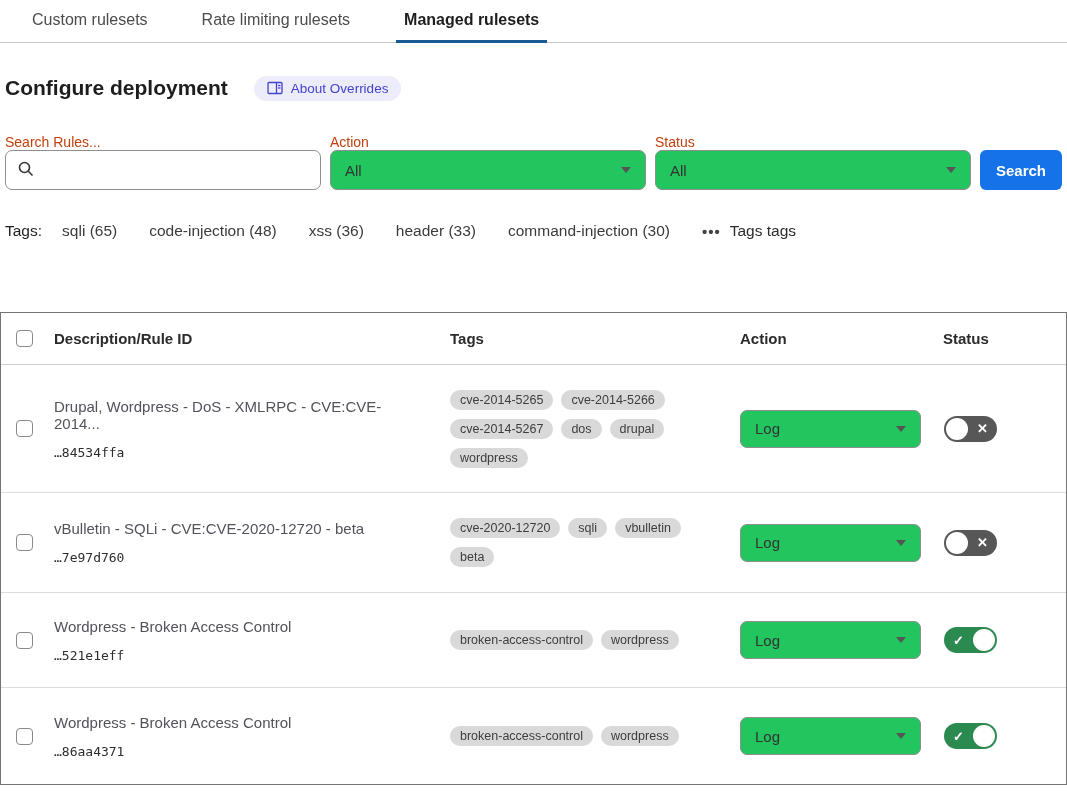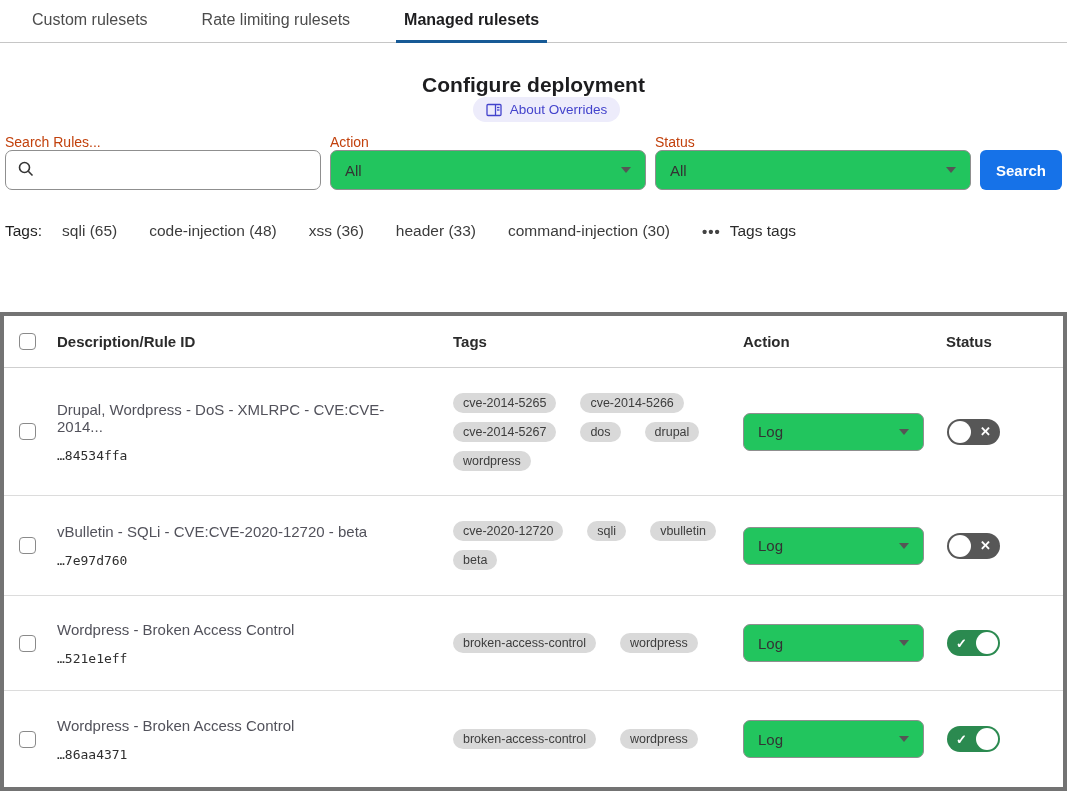--- a/index.html
+++ b/index.html
@@ -6,21 +6,21 @@
   html,body { width:1067px; height:795px; background:#fff; overflow:hidden;
     font-family:"Liberation Sans", sans-serif; color:#333; }
 
   
   .tabbar { display:flex; align-items:stretch; height:43px; border-bottom:1px solid #c6c6c6; padding-left:24px; }
   .tab { display:flex; align-items:center; padding:0 8px; margin-right:38px; font-size:16px;
     color:#4c4c4c; cursor:pointer; border-bottom:3px solid transparent; margin-bottom:-1px; }
   .tab.active { color:#1d1d1f; font-weight:bold; border-bottom-color:#175a96; }
 
   
-  .heading-row { display:flex; align-items:center; margin:30px 5px 0 5px; height:30px;flex-direction:column; }
+  .heading-row { display:flex; align-items:center; margin:30px 5px 0 5px; height:30px; }
   .page-title { font-size:21px; font-weight:bold; color:#1d1d1f; }
   .about-badge { display:inline-flex; align-items:center; gap:8px; margin-left:26px;
     background:#edecfb; color:#4343cc; border-radius:14px; padding:5px 13px; font-size:13.5px; cursor:pointer; }
   .about-badge svg { display:block; }
 
   
   .filters { display:flex; align-items:flex-end; margin:31px 5px 0 5px; gap:9px; }
   .field { display:flex; flex-direction:column; }
   .field-label { font-size:14px; color:#c2410c; }
   .search-box { position:relative; width:316px; }
@@ -36,32 +36,32 @@
     font-size:15px; font-family:"Liberation Sans",sans-serif; cursor:pointer;font-weight:bold; }
 
   
   .tagsbar { display:flex; align-items:center; margin:32px 5px 0 5px; gap:32px; font-size:15.5px; }
   .tagsbar-label { color:#1f1f1f; margin-right:-12px; }
   .tag-link { color:#3b3b3b; cursor:pointer; }
   .more-tags { display:flex; align-items:center; gap:9px; color:#2c2c2c; cursor:pointer; }
   .dots { font-weight:bold; letter-spacing:1px; color:#444; font-size:15px; }
 
   
-  .rules-table { margin-top:72px; border:4px solid #737373; }
+  .rules-table { margin-top:72px; border:1px solid #737373; }
   .trow { display:grid; grid-template-columns:45px 404px 290px 191px 1fr; align-items:center; }
   .thead { height:52px; border-bottom:1px solid #cfcfcf; font-weight:bold; font-size:15px; color:#2b2b2b; }
   .tbody-row { border-bottom:1px solid #dcdcdc; }
   .tbody-row:last-child { border-bottom:none; }
   .cell-check { padding-left:15px; }
   .checkbox { display:block; width:17px; height:17px; border:1.5px solid #8a8a8a; border-radius:4px;
     background:#fff; cursor:pointer; }
   .cell-desc { padding-left:8px; padding-right:24px; }
   .desc-title { font-size:15px; color:#52525b; margin-bottom:13px; }
   .rule-id { font-family:"DejaVu Sans Mono", monospace; font-size:13px; color:#2e2e2e; }
-  .cell-tags { display:flex; flex-wrap:wrap; gap:9px 24px; padding-right:16px; }
+  .cell-tags { display:flex; flex-wrap:wrap; gap:9px 8px; padding-right:16px; }
   .pill { background:#d9d9d9; color:#3d3d3d; border-radius:11px; padding:3px 10px; font-size:12.5px; white-space:nowrap; }
   .cell-action .select { width:181px; height:38px; }
   .cell-status { padding-left:13px; }
   .thead .cell-status { padding-left:12px; }
 
   .r1 { min-height:128px; } .r2 { min-height:100px; } .r3 { min-height:95px; } .r4 { min-height:96px; }
 
   
   .toggle { width:53px; height:26px; border-radius:13px; display:flex; align-items:center; cursor:pointer; }
   .toggle .knob { width:22px; height:22px; border-radius:50%; background:#fff; }

